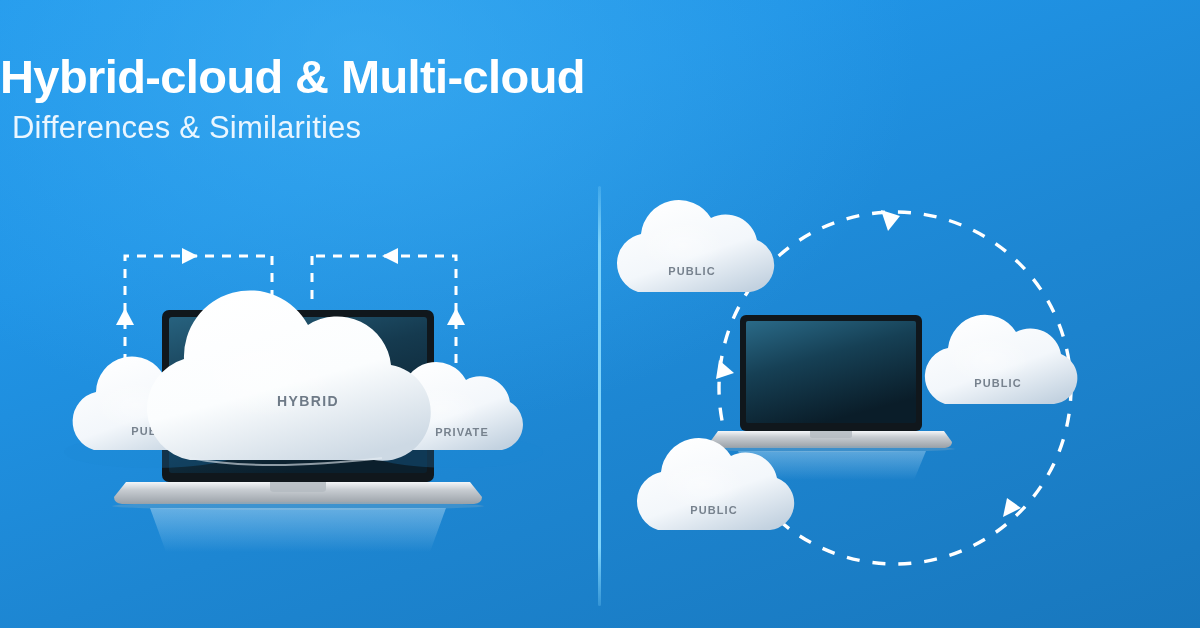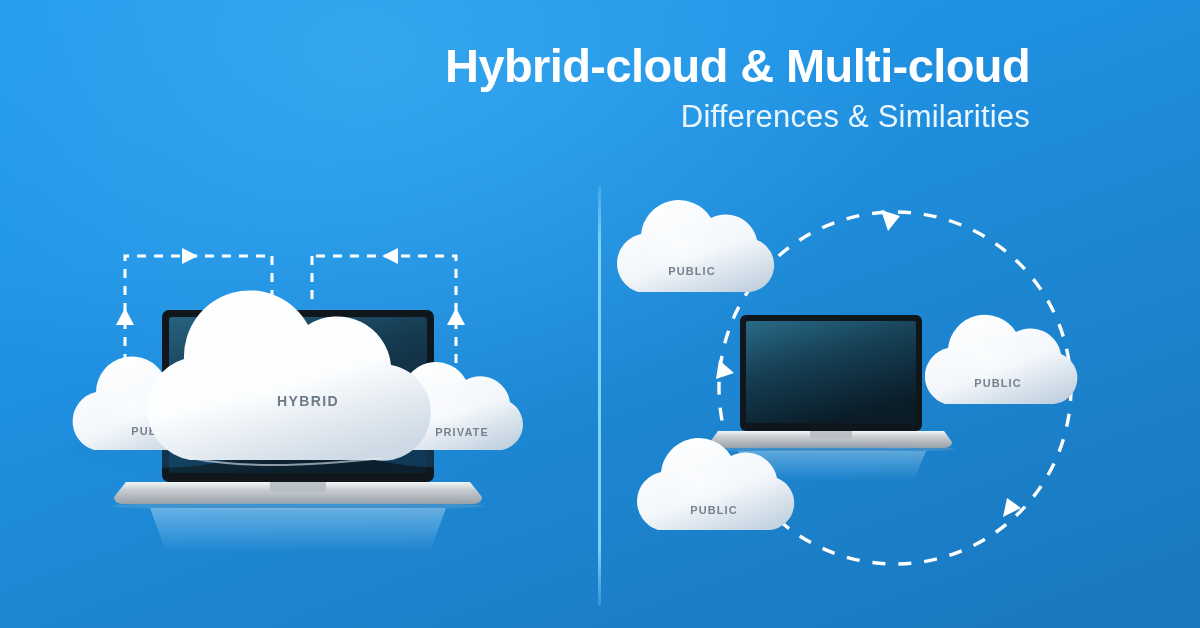--- a/index.html
+++ b/index.html
@@ -20,38 +20,39 @@
 
   
   .logo {
     position:absolute; top:22px; right:32px;
     width:120px; height:76px;
   }
   .logo svg { display:block; width:120px; height:76px; }
 
   
   .titlewrap {
-    position:absolute; top:41px; left:0; width:1030px;
-    text-align:right;
+    position:absolute; top:52px; left:0; width:1030px;
+    text-align:left;
   }
   .main-title {
     font-size:47px;
     font-weight:bold;
     color:#ffffff;
     letter-spacing:-0.6px;
     line-height:1.05;
     white-space:nowrap;
   }
   .sub-title {
     margin-top:9px;
     font-size:31px;
     font-weight:300;
     color:#eaf6ff;
     letter-spacing:0.2px;
     white-space:nowrap;
+    padding-left:12px;
   }
 
   
   .divider {
     position:absolute;
     left:598px; top:186px;
     width:3px; height:420px;
     background:linear-gradient(180deg, rgba(125,210,250,0.25) 0%, #7fd4fb 14%, #7fd4fb 86%, rgba(125,210,250,0.25) 100%);
     border-radius:2px;
   }

